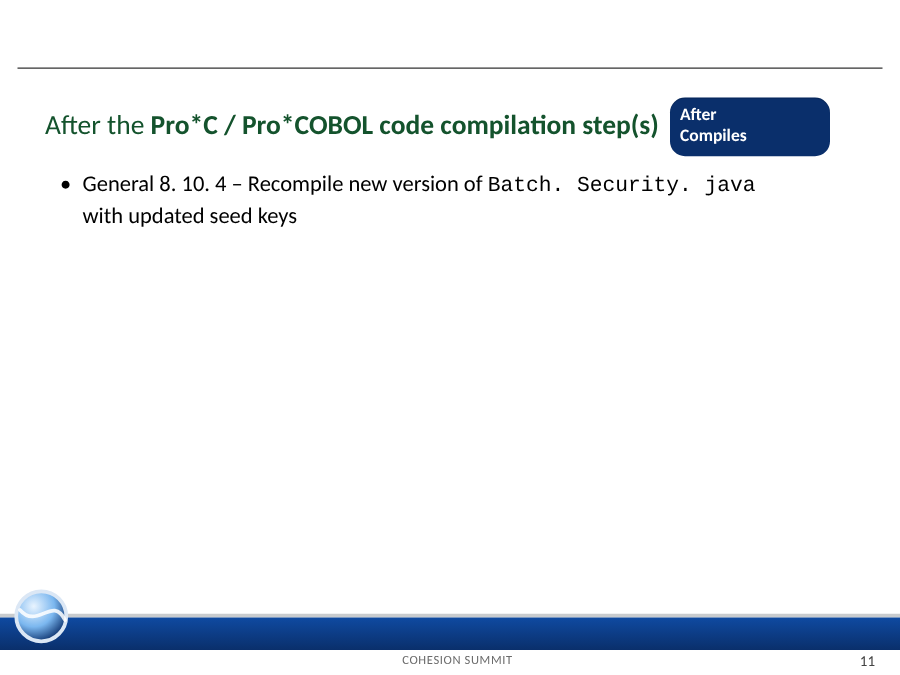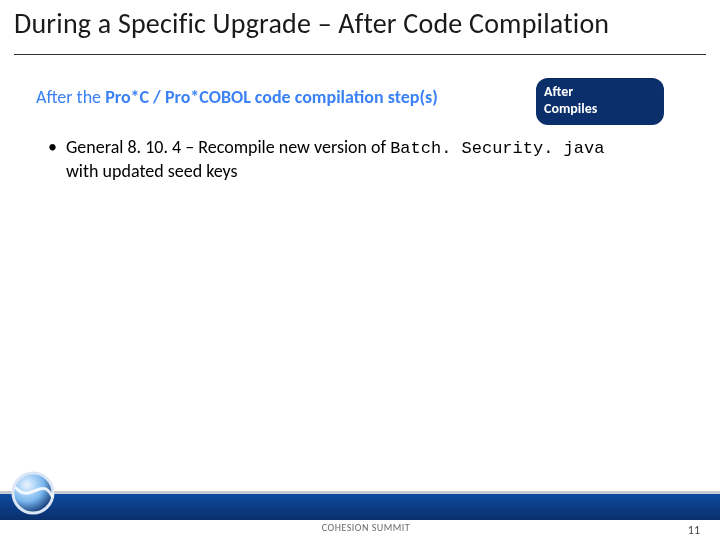--- a/index.html
+++ b/index.html
@@ -36,23 +36,23 @@
     border: none;
     border-top: 1px solid #333;
   }
   .subhead-row {
     position: absolute;
     top: 78px;
     left: 36px;
     right: 36px;
   }
   .subhead {
-    font-size: 18px;
+    font-size: 22px;
     line-height: 1.3;
-    color: #3b82f6;
+    color: #14532d;
     padding-top: 8px;
   }
   .subhead strong {
     font-weight: 700;
   }
   .badge {
     position: absolute;
     top: 0;
     right: 20px;
     width: 112px;
@@ -133,21 +133,20 @@
     bottom: 3px;
     font-size: 12px;
     color: #444;
   }
 </style>
 </head>
 <body>
 
 <div class="slide">
 
-  <div class="title">During a Specific Upgrade – After Code Compilation</div>
   <hr class="title-rule">
 
   <div class="subhead-row">
     <div class="subhead">
       <span>After the </span><strong>Pro*C / Pro*COBOL code compilation step(s)</strong>
     </div>
     <div class="badge">After
 Compiles</div>
   </div>
 

